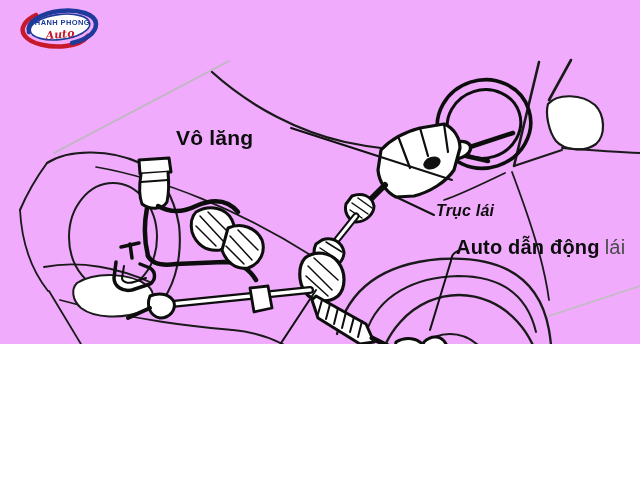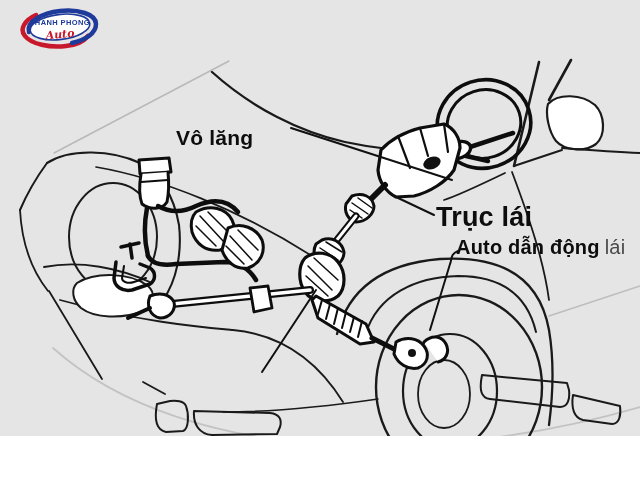--- a/index.html
+++ b/index.html
@@ -1,22 +1,22 @@
 <!DOCTYPE html>
 <html><head>
 <meta charset="utf-8">
 <style>
   html,body{margin:0;padding:0;background:#ffffff;}
-  .canvas{position:relative;width:640px;height:436px;background:#e5e5e5;overflow:hidden;
+  .canvas{position:relative;width:640px;height:344px;background:#f0abfc;overflow:hidden;
           font-family:"Liberation Sans","DejaVu Sans",sans-serif;}
   .diagram-svg{position:absolute;left:0;top:0;width:640px;height:480px;}
   .label{position:absolute;color:#0d0d0d;font-weight:700;white-space:nowrap;
          letter-spacing:0.2px;}
   .label-vo-lang{left:176px;top:126px;font-size:21px;}
-  .label-truc-lai{left:436px;top:202px;font-size:27px;}
+  .label-truc-lai{left:436px;top:202px;font-size:16px;font-style:italic;}
   .label-thanh{left:456px;top:236px;font-size:20px;}
   .label-thanh .suffix{font-weight:400;color:#4a4a4a;margin-left:5px;margin-top:8px;}
   .label-co-cau{left:184px;top:365px;font-size:21px;}
   .logo{position:absolute;left:18px;top:5px;width:84px;height:48px;}
   .logo svg{position:absolute;left:0;top:0;}
   .brand-name{position:absolute;left:0;top:13px;width:84px;text-align:center;
               font-size:7.5px;font-weight:700;color:#1e3a9a;letter-spacing:0.4px;}
   .brand-script{position:absolute;left:0;top:23px;width:84px;text-align:center;
                 font-size:11px;font-style:italic;font-weight:700;color:#c8192c;
                 font-family:"DejaVu Serif",serif;transform:rotate(-5deg);}

